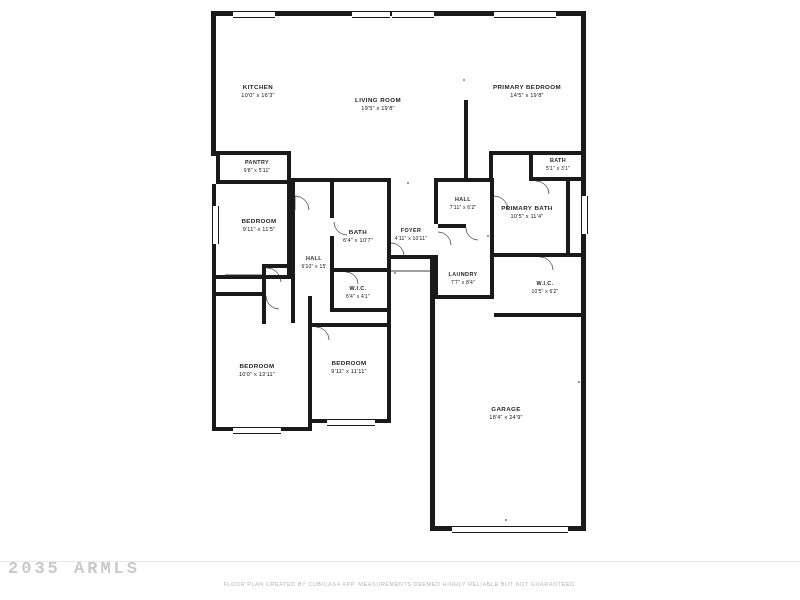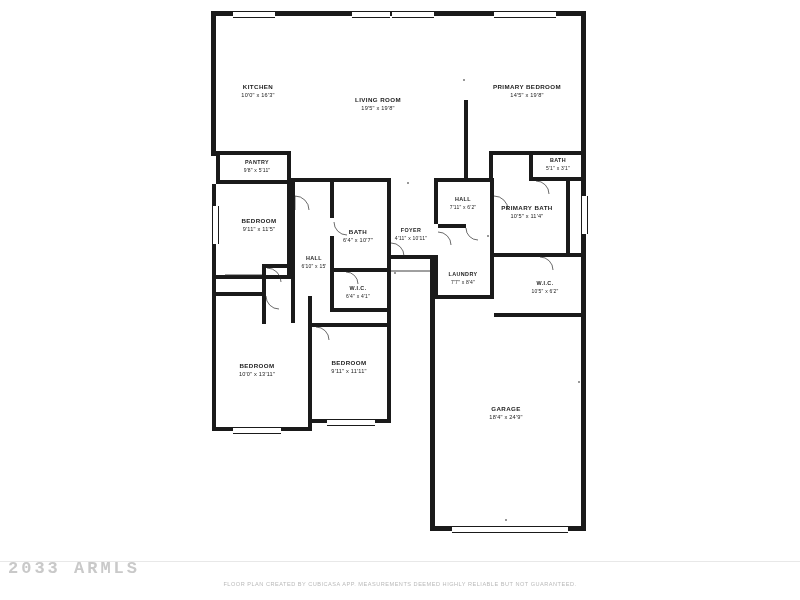--- a/index.html
+++ b/index.html
@@ -261,14 +261,14 @@
 
   <div class="dot" style="left:463px; top:79px;"></div>
   <div class="dot" style="left:407px; top:182px;"></div>
   <div class="dot" style="left:487px; top:235px;"></div>
   <div class="dot" style="left:394px; top:272px;"></div>
   <div class="dot" style="left:505px; top:519px;"></div>
   <div class="dot" style="left:578px; top:381px;"></div>
 </div>
 
 <div id="divider"></div>
-<div id="watermark">2033 ARMLS</div>
+<div id="watermark">2035 ARMLS</div>
 <div id="footer-note">FLOOR PLAN CREATED BY CUBICASA APP. MEASUREMENTS DEEMED HIGHLY RELIABLE BUT NOT GUARANTEED.</div>
 
 </body></html>

